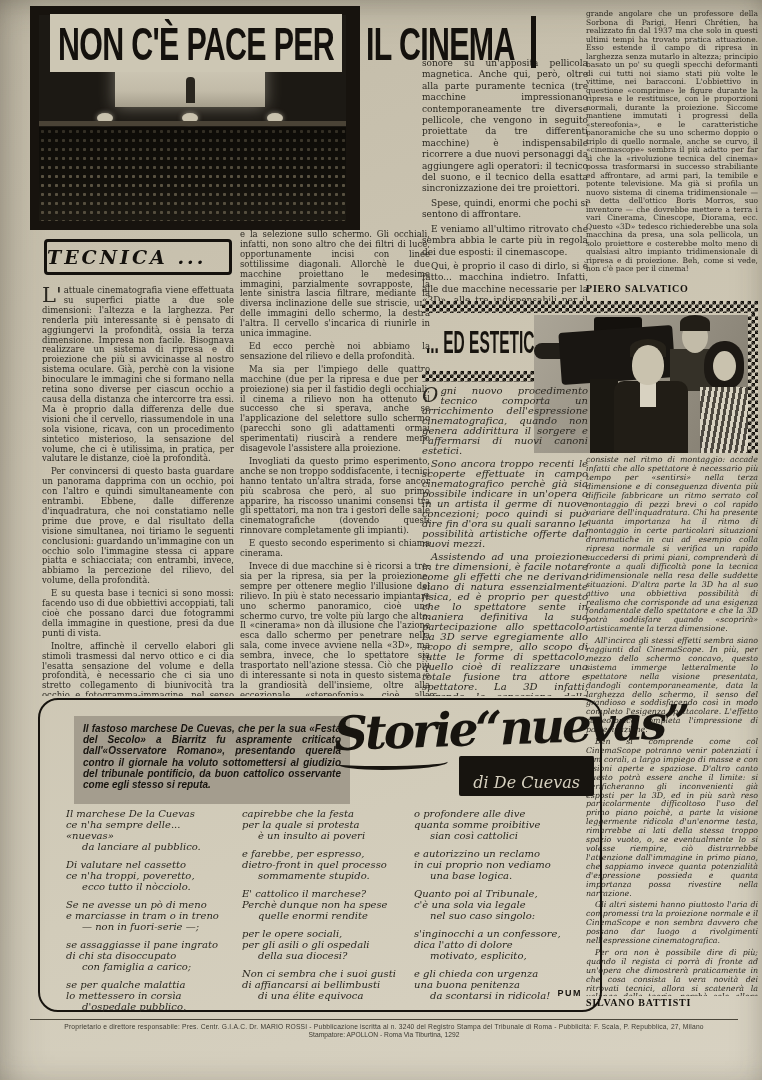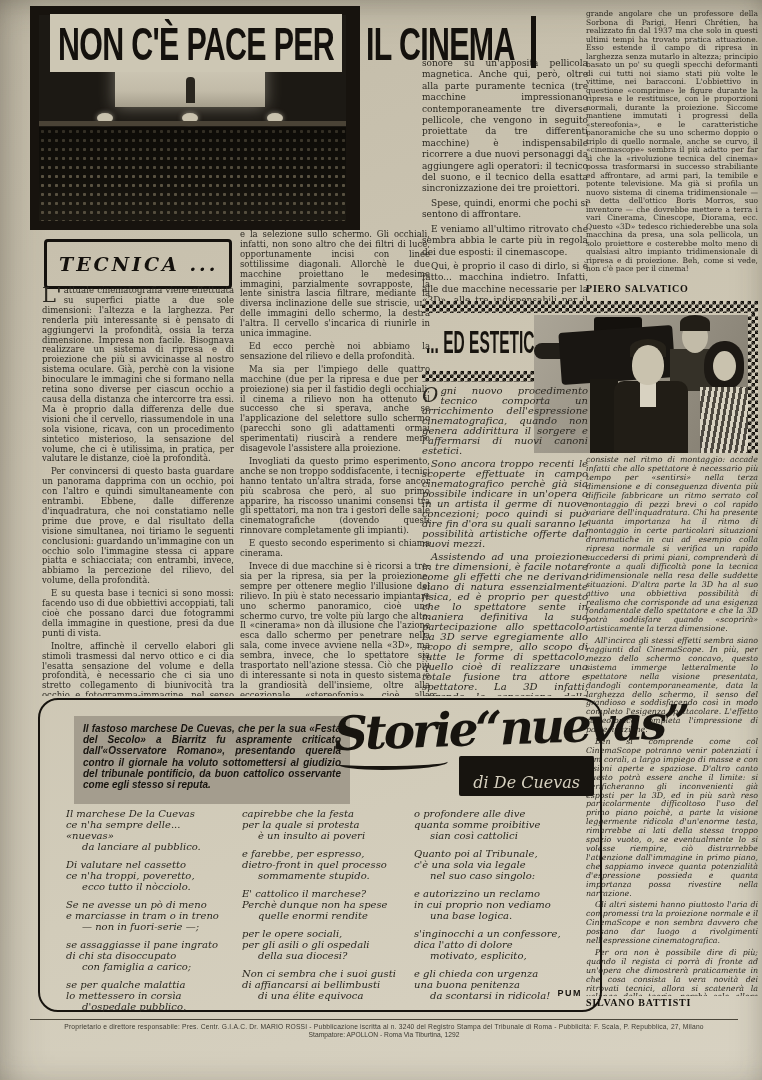--- a/index.html
+++ b/index.html
@@ -45,22 +45,22 @@
   .col3t{left:422px;top:58px;width:166px;height:244px;font-size:9px;line-height:11.4px;}
   .col4t{left:586px;top:10px;width:172px;height:272px;font-size:7.5px;line-height:8.5px;}
   .col3i{left:422px;top:386px;width:166px;height:310px;font-size:10px;line-height:10px;font-style:italic;}
   .col3i p:first-child::first-letter{float:left;font-size:20px;line-height:16px;padding:1px 2px 0 0;}
   .col4i{left:586px;top:456px;width:172px;height:540px;font-size:7.9px;line-height:8.9px;font-style:italic;}
   .byline{position:absolute;width:172px;font-family:Liberation Serif, serif;
     font-weight:700;font-size:10px;letter-spacing:.8px;color:#14110d;}
   .byline1{left:586px;top:283px;}
   .byline2{left:586px;top:997px;}
   
-  .tecnica-box{position:absolute;left:44px;top:239px;width:188px;height:50px;border:3px solid #14110d;
-    border-radius:4px;box-sizing:border-box;display:flex;align-items:center;padding-left:12px;}
+  .tecnica-box{position:absolute;left:44px;top:239px;width:188px;height:36px;border:3px solid #14110d;
+    border-radius:4px;box-sizing:border-box;display:flex;align-items:center;padding-left:0;}
   .tecnica-box span{font-family:"DejaVu Serif",serif;font-weight:700;font-style:italic;
     font-size:19px;letter-spacing:3px;color:#14110d;}
   
   .banner{position:absolute;left:422px;top:301px;width:336px;height:152px;}
   .checker{background-color:#cfc8b6;background-image:
     linear-gradient(45deg,#17140f 25%,transparent 25%,transparent 75%,#17140f 75%),
     linear-gradient(45deg,#17140f 25%,transparent 25%,transparent 75%,#17140f 75%);
     background-size:7px 7px;background-position:0 0,3.5px 3.5px;}
   .band-top{position:absolute;left:0;top:0;width:336px;height:12px;}
   .band-mid{position:absolute;left:0;top:70px;width:126px;height:11px;}
@@ -265,30 +265,30 @@
           <div class="vline">di una élite equivoca</div>
         </div>
       </div>
     <div class="verses v3">
         <div class="stanza">
           <div class="vline">o profondere alle dive</div>
           <div class="vline">quanta somme proibitive</div>
           <div class="vline">sian così cattolici</div>
         </div>
         <div class="stanza">
+          <div class="vline">e autorizzino un reclamo</div>
+          <div class="vline">in cui proprio non vediamo</div>
+          <div class="vline">una base logica.</div>
+        </div>
+        <div class="stanza">
           <div class="vline">Quanto poi al Tribunale,</div>
           <div class="vline">c'è una sola via legale</div>
           <div class="vline">nel suo caso singolo:</div>
         </div>
         <div class="stanza">
-          <div class="vline">e autorizzino un reclamo</div>
-          <div class="vline">in cui proprio non vediamo</div>
-          <div class="vline">una base logica.</div>
-        </div>
-        <div class="stanza">
           <div class="vline">s'inginocchi a un confessore,</div>
           <div class="vline">dica l'atto di dolore</div>
           <div class="vline">motivato, esplicito,</div>
         </div>
         <div class="stanza">
           <div class="vline">e gli chieda con urgenza</div>
           <div class="vline">una buona penitenza</div>
           <div class="vline">da scontarsi in ridicola!</div>
         </div>
       </div>

